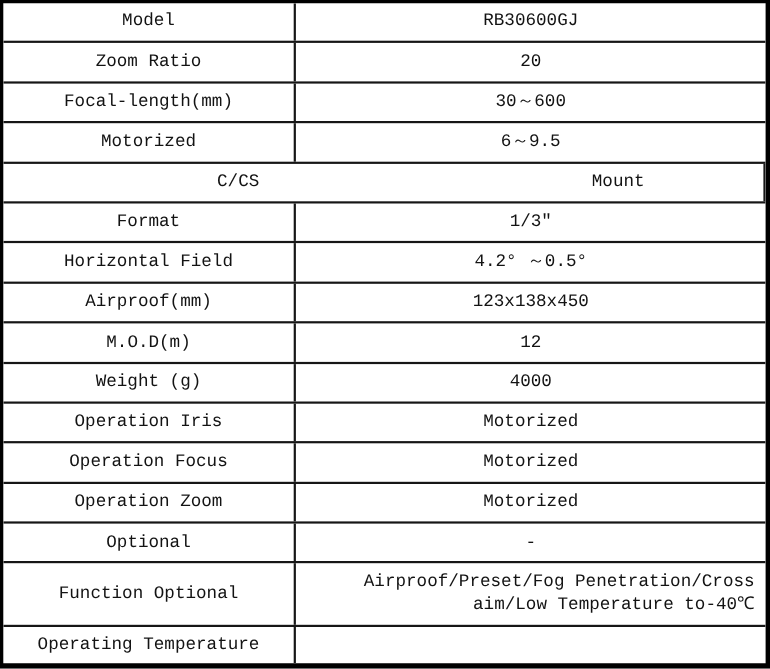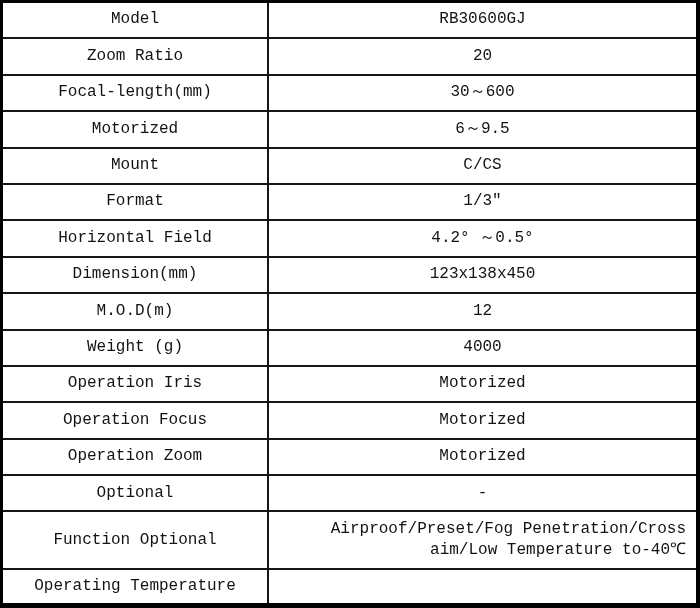--- a/index.html
+++ b/index.html
@@ -62,36 +62,36 @@
     <div class="cell label">Focal-length(mm)</div>
     <div class="cell value">30～600</div>
   </div>
 
   <div class="row">
     <div class="cell label">Motorized</div>
     <div class="cell value">6～9.5</div>
   </div>
 
   <div class="row">
+    <div class="cell value">C/CS</div>
     <div class="cell label">Mount</div>
-    <div class="cell value">C/CS</div>
   </div>
 
   <div class="row">
     <div class="cell label">Format</div>
     <div class="cell value">1/3″</div>
   </div>
 
   <div class="row">
     <div class="cell label">Horizontal Field</div>
     <div class="cell value">4.2° ～0.5°</div>
   </div>
 
   <div class="row">
-    <div class="cell label">Dimension(mm)</div>
+    <div class="cell label">Airproof(mm)</div>
     <div class="cell value">123x138x450</div>
   </div>
 
   <div class="row">
     <div class="cell label">M.O.D(m)</div>
     <div class="cell value">12</div>
   </div>
 
   <div class="row">
     <div class="cell label">Weight (g)</div>

